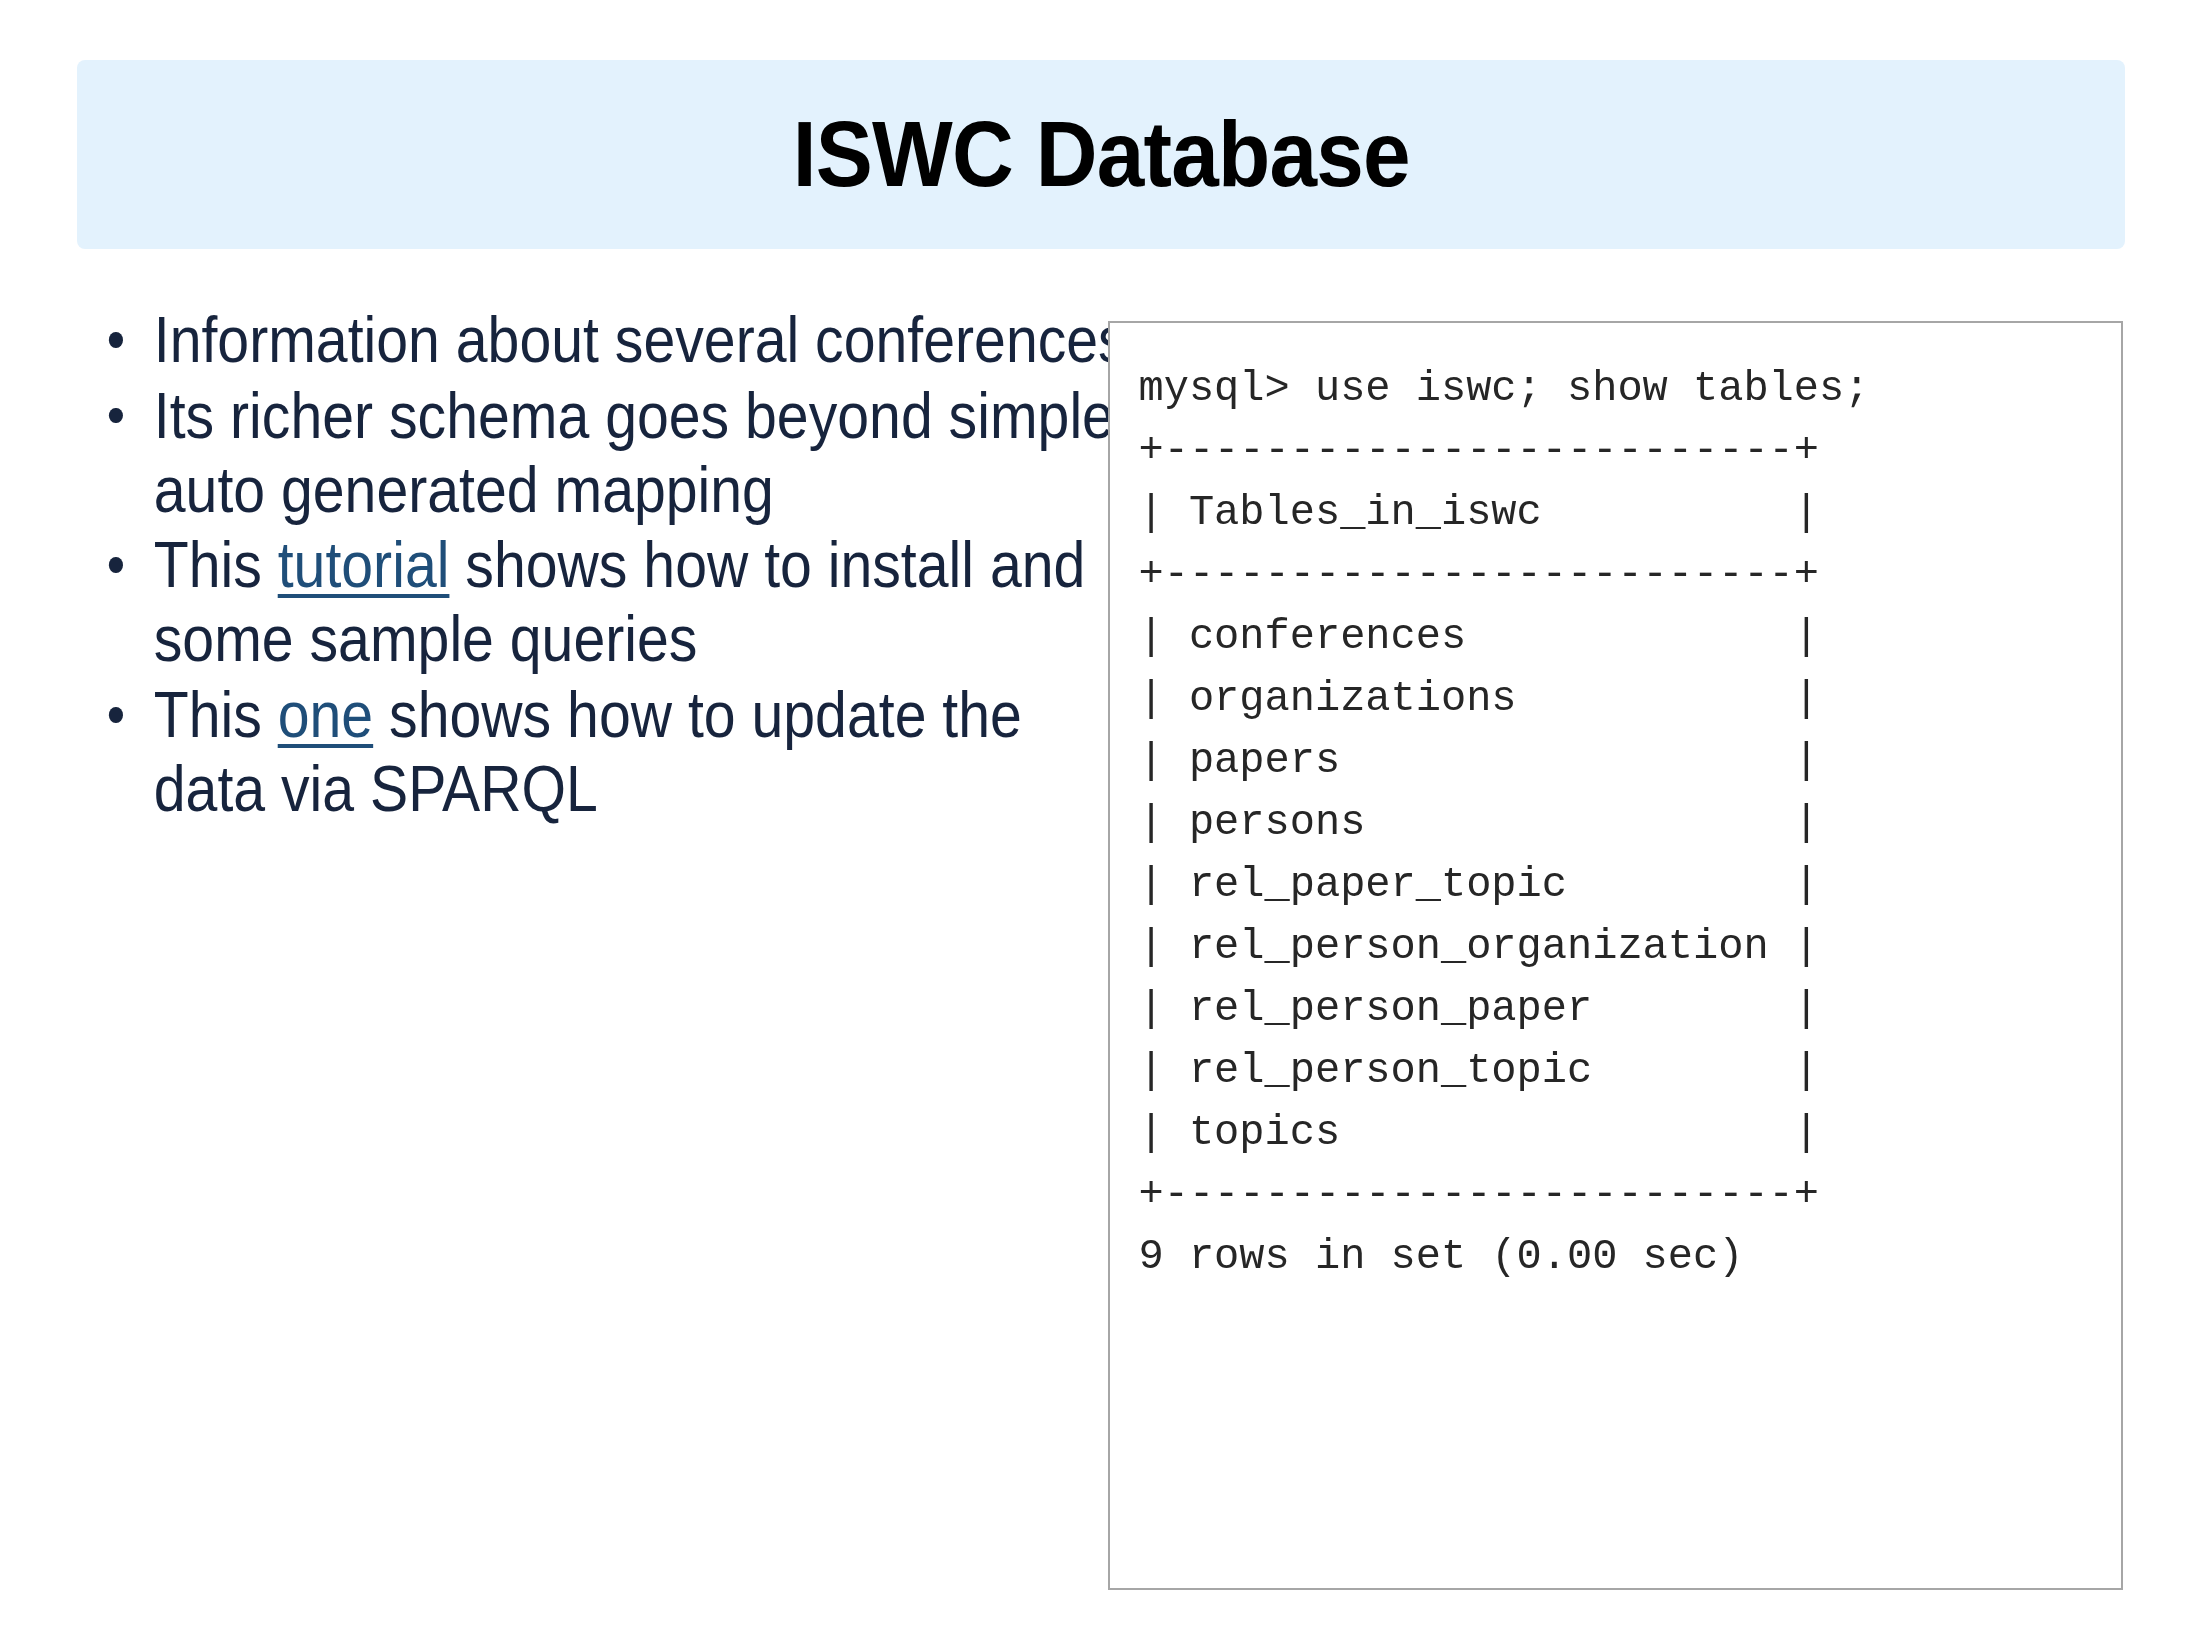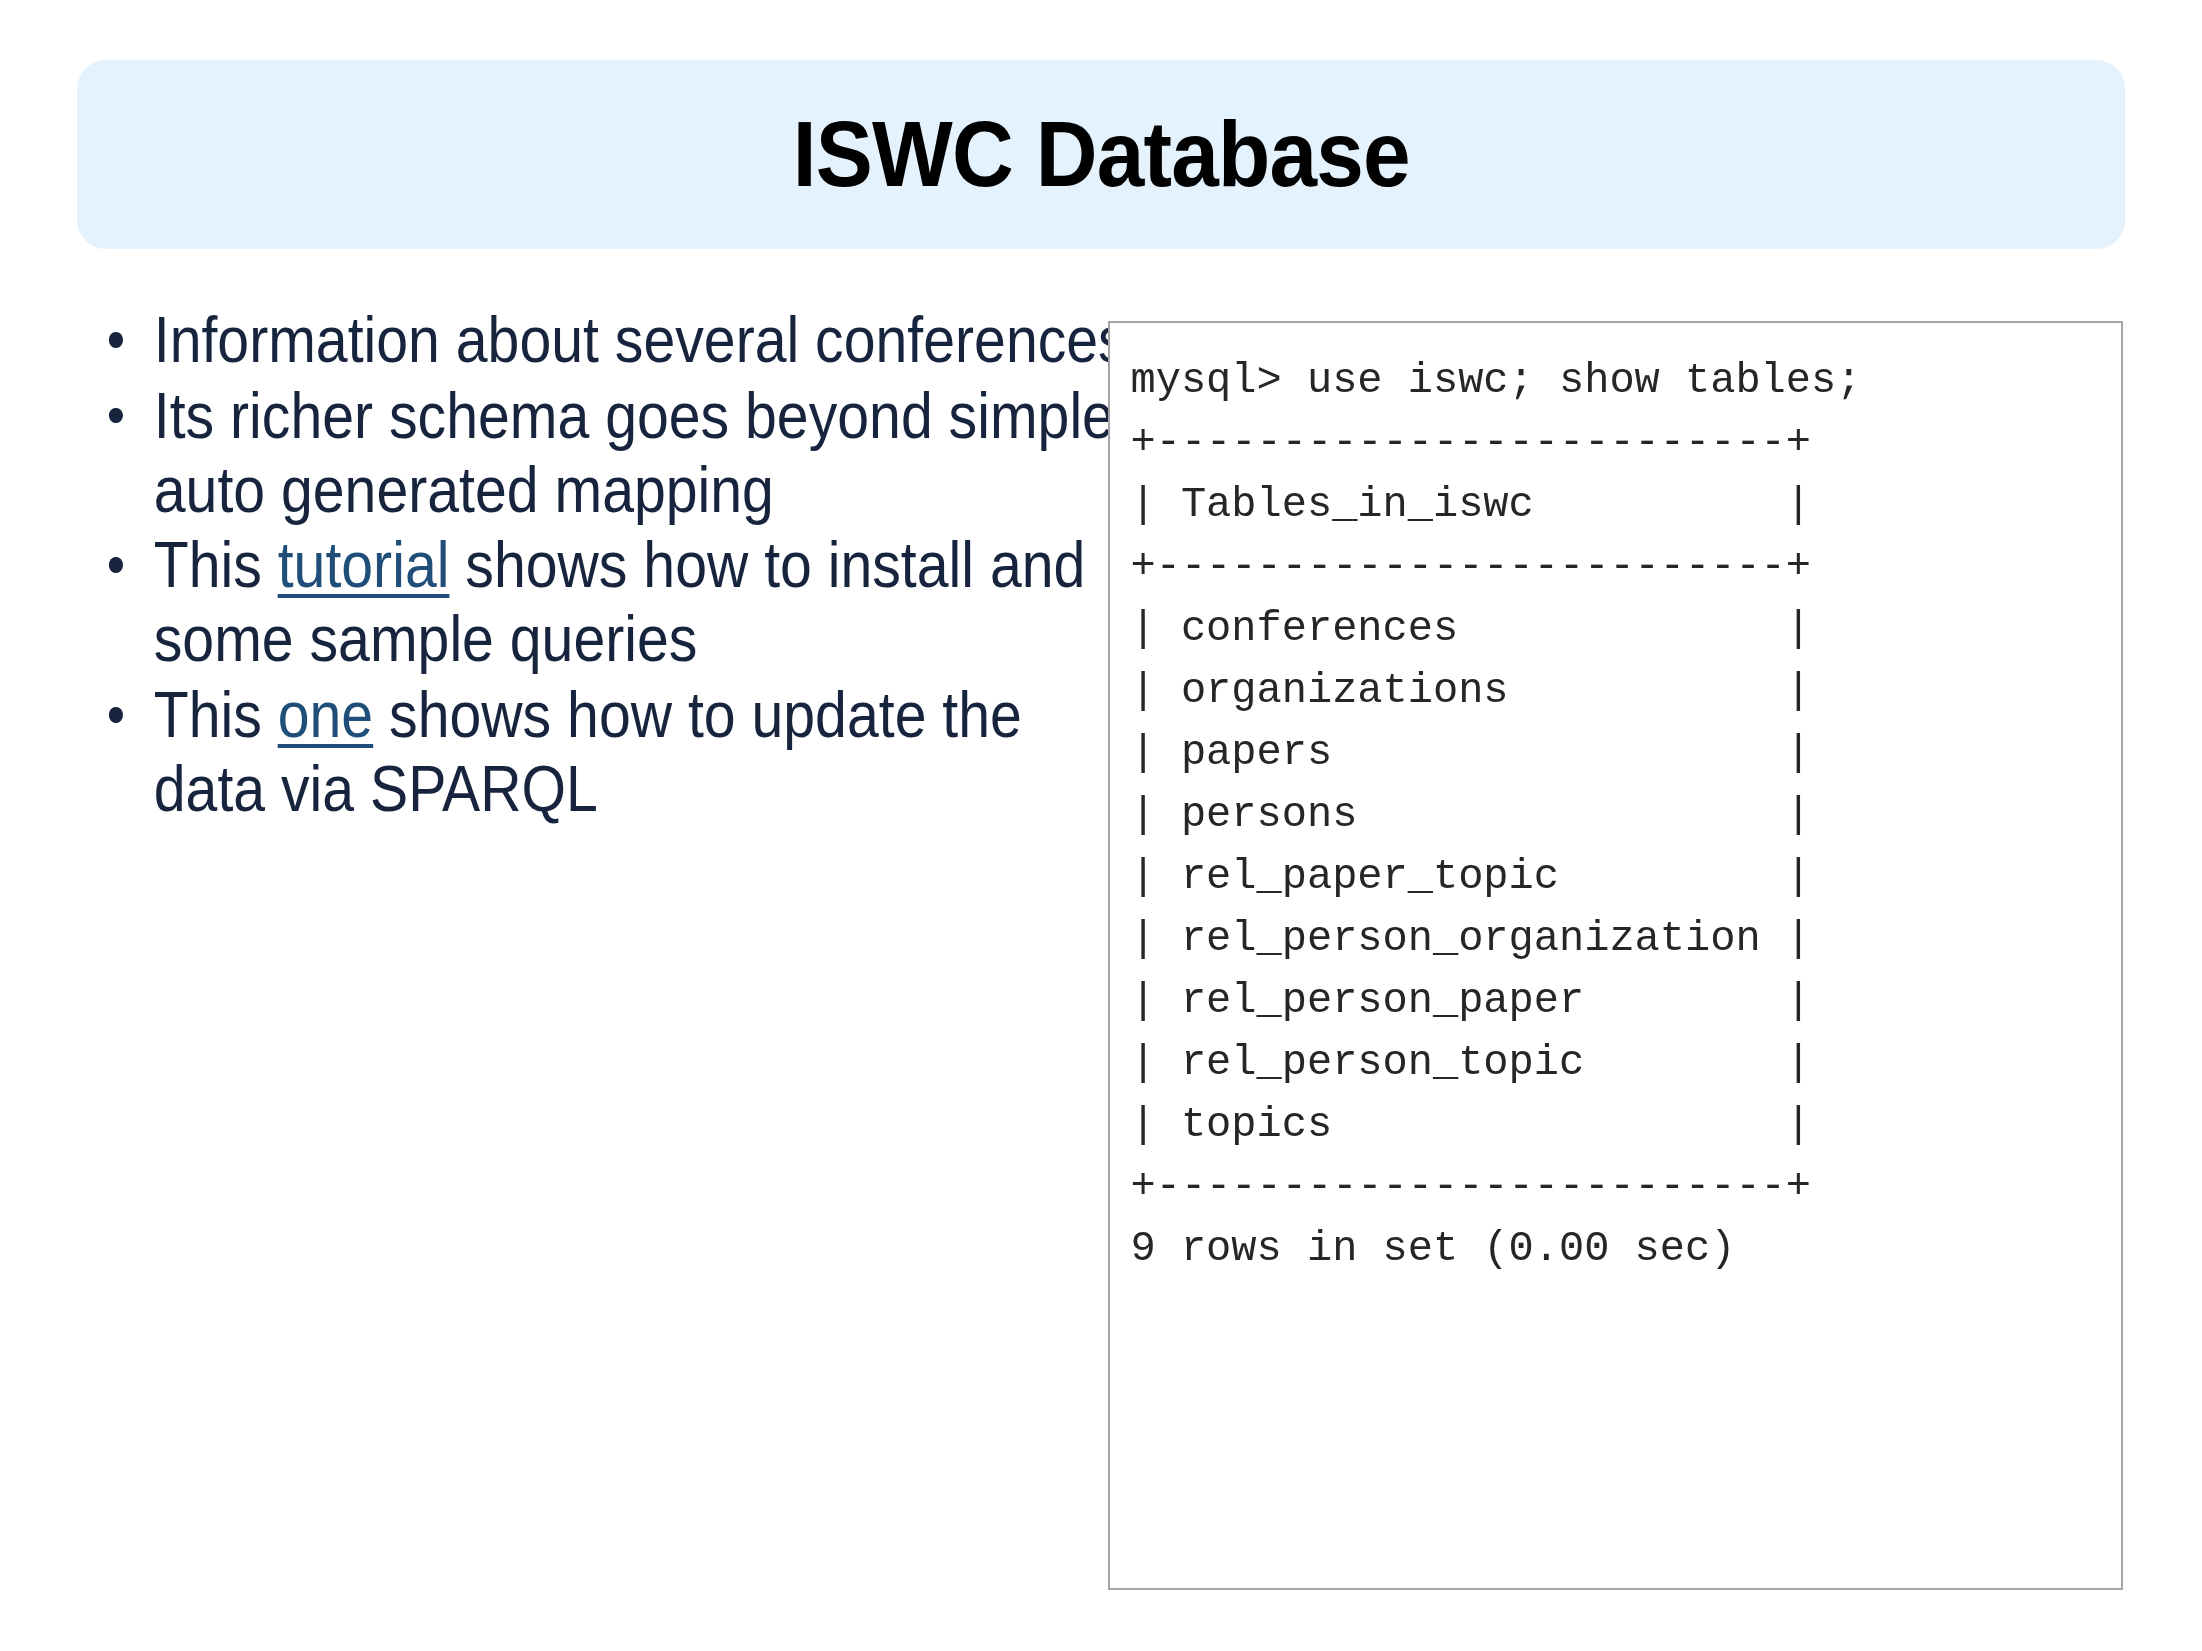--- a/index.html
+++ b/index.html
@@ -16,21 +16,21 @@
   }
 
   
   #title-banner {
     position: absolute;
     left: 77px;
     top: 60px;
     width: 2048px;
     height: 189px;
     background: #e3f2fd;
-    border-radius: 29px;
+    border-radius: 8px;
     display: flex;
     align-items: center;
     justify-content: center;
     box-sizing: border-box;
   }
   #title-text {
     font-family: "Liberation Sans", sans-serif;
     font-weight: bold;
     font-size: 93px;
     line-height: 1;
@@ -86,21 +86,21 @@
     left: 1108px;
     top: 321px;
     width: 1015px;
     height: 1269px;
     border: 2.6px solid #a6a6a6;
     background: #ffffff;
     box-sizing: border-box;
     overflow: hidden;
   }
   #terminal-output {
-    margin: 5px;
+    margin: 13px;
     padding: 22.4px 0 0 15.5px;
     font-family: "Liberation Mono", "DejaVu Sans Mono", monospace;
     font-size: 42px;
     line-height: 62px;
     color: #262626;
     white-space: pre;
     letter-spacing: 0px;
   }
 </style>
 </head>

